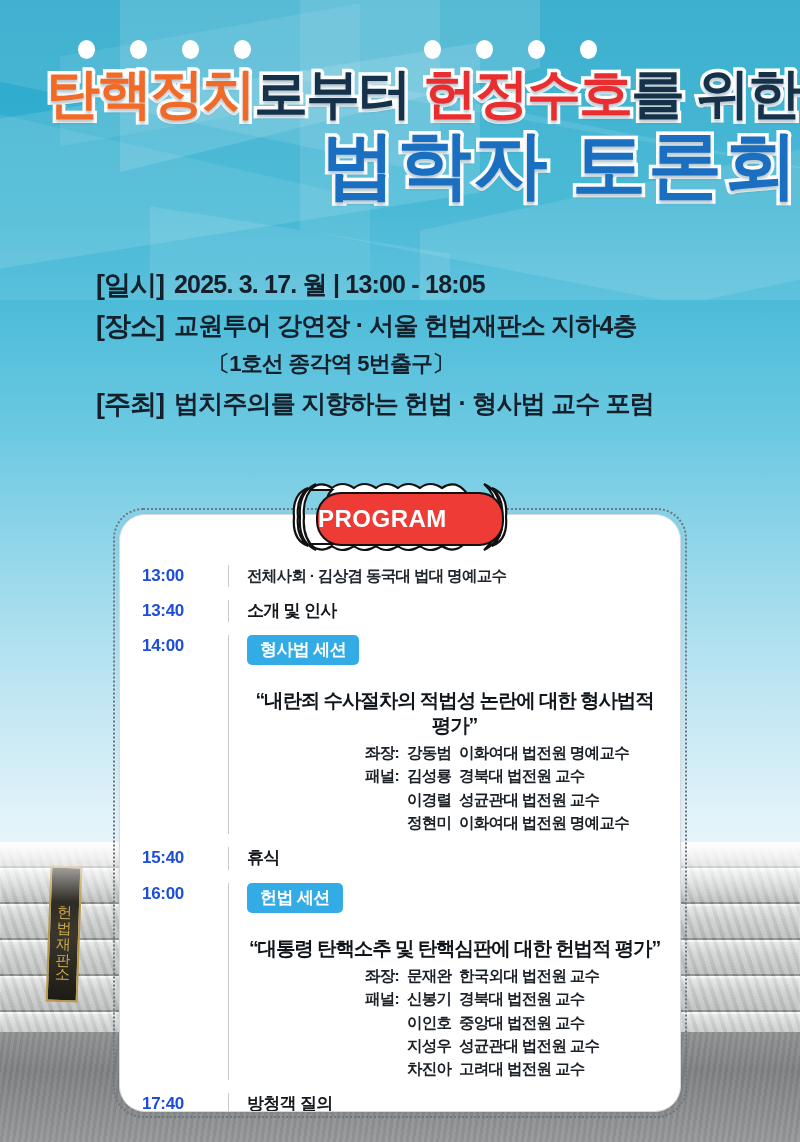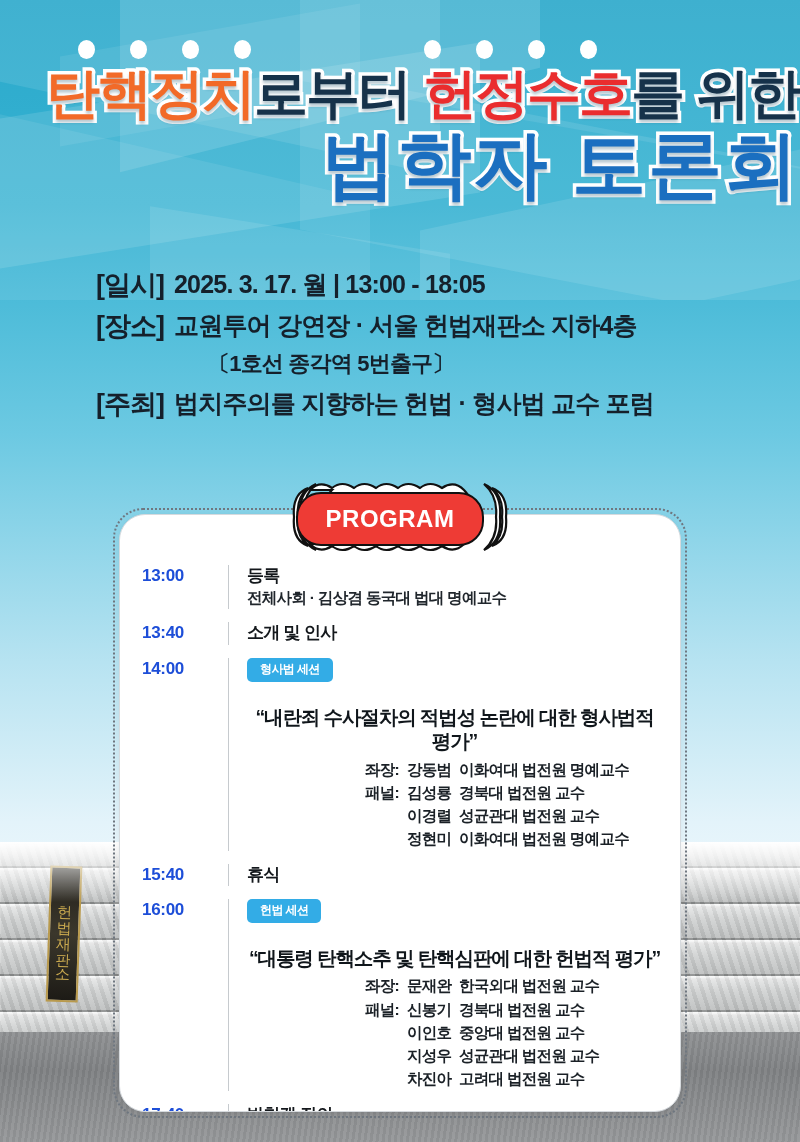--- a/index.html
+++ b/index.html
@@ -91,35 +91,35 @@
   
   .card-wrap{position:absolute;left:113px;top:508px;width:574px;height:610px;}
   .card-dash{position:absolute;inset:0;border:2px dotted #6f7780;border-radius:30px;}
   .card{position:absolute;left:6px;top:6px;right:6px;bottom:6px;
     background:#ffffff;border-radius:26px;border:1px solid #d6dade;
     box-shadow:0 2px 6px rgba(0,0,0,.07);overflow:hidden;}
 
   .ribbon{position:absolute;left:50%;top:-28px;transform:translateX(-50%);
     width:216px;height:74px;}
   .ribbon .orn{position:absolute;left:0;top:0;width:216px;height:74px;}
-  .ribbon .pill{position:absolute;left:4px;top:12px;width:184px;height:50px;
+  .ribbon .pill{position:absolute;left:24px;top:12px;width:184px;height:50px;
     background:#ee3b35;border-radius:25px;border:2px solid #111;
-    display:flex;align-items:center;justify-content:center;}
+    display:flex;align-items:center;}
   .ribbon .pill span{color:#fff;font-size:24px;font-weight:bold;letter-spacing:.5px;
     font-family:"Liberation Sans",sans-serif;}
 
   
   .sched{position:absolute;left:0;top:50px;width:100%;padding:0 0 0 0;}
   .srow{display:flex;align-items:flex-start;padding:0 18px 0 22px;margin-bottom:13px;}
   .stime{flex:0 0 86px;font-size:17px;font-weight:bold;color:#1d4ed8;
     letter-spacing:-.3px;padding-top:1px;text-align:left;}
   .sbody{flex:1 1 auto;border-left:1px solid #c6cace;padding-left:18px;min-height:22px;}
   .stitle{font-size:17px;font-weight:bold;color:#14181c;letter-spacing:-.7px;line-height:1.32;}
   .ssub{font-size:15.5px;font-weight:bold;color:#20262c;letter-spacing:-.7px;line-height:1.35;margin-top:1px;}
-  .badge{display:inline-block;background:#33ace6;color:#fff;font-size:12px;font-weight:bold;
+  .badge{display:inline-block;background:#33ace6;color:#fff;font-size:17px;font-weight:bold;
     letter-spacing:-.6px;border-radius:5px;padding:3px 13px 4px;}
   .topic{font-size:19.5px;font-weight:bold;color:#10161b;letter-spacing:-1.1px;
     margin-top:23px;text-align:center;line-height:1.25;}
   .people{margin-top:4px;font-size:15.5px;font-weight:bold;color:#1a2026;letter-spacing:-.7px;line-height:1.5;}
   .people .p{display:flex;justify-content:flex-start;padding-left:106px;}
   .people .lbl{flex:0 0 46px;text-align:right;padding-right:8px;}
   .people .nm{flex:0 0 52px;}
   .people .af{flex:0 0 auto;}
 </style>
 </head>
@@ -206,21 +206,20 @@
     <div class="photo-fade"></div>
   </div>
 
   <div class="card-wrap">
     <div class="card-dash"></div>
     <div class="card">
       <div class="sched" id="schedule">
           <div class="srow">
             <div class="stime">13:00</div>
             <div class="sbody">
-              <div class="stitle">등록</div>
               <div class="ssub">전체사회 · 김상겸 동국대 법대 명예교수</div>
             </div>
           </div>
           <div class="srow">
             <div class="stime">13:40</div>
             <div class="sbody">
               <div class="stitle">소개 및 인사</div>
             </div>
           </div>
           <div class="srow">

